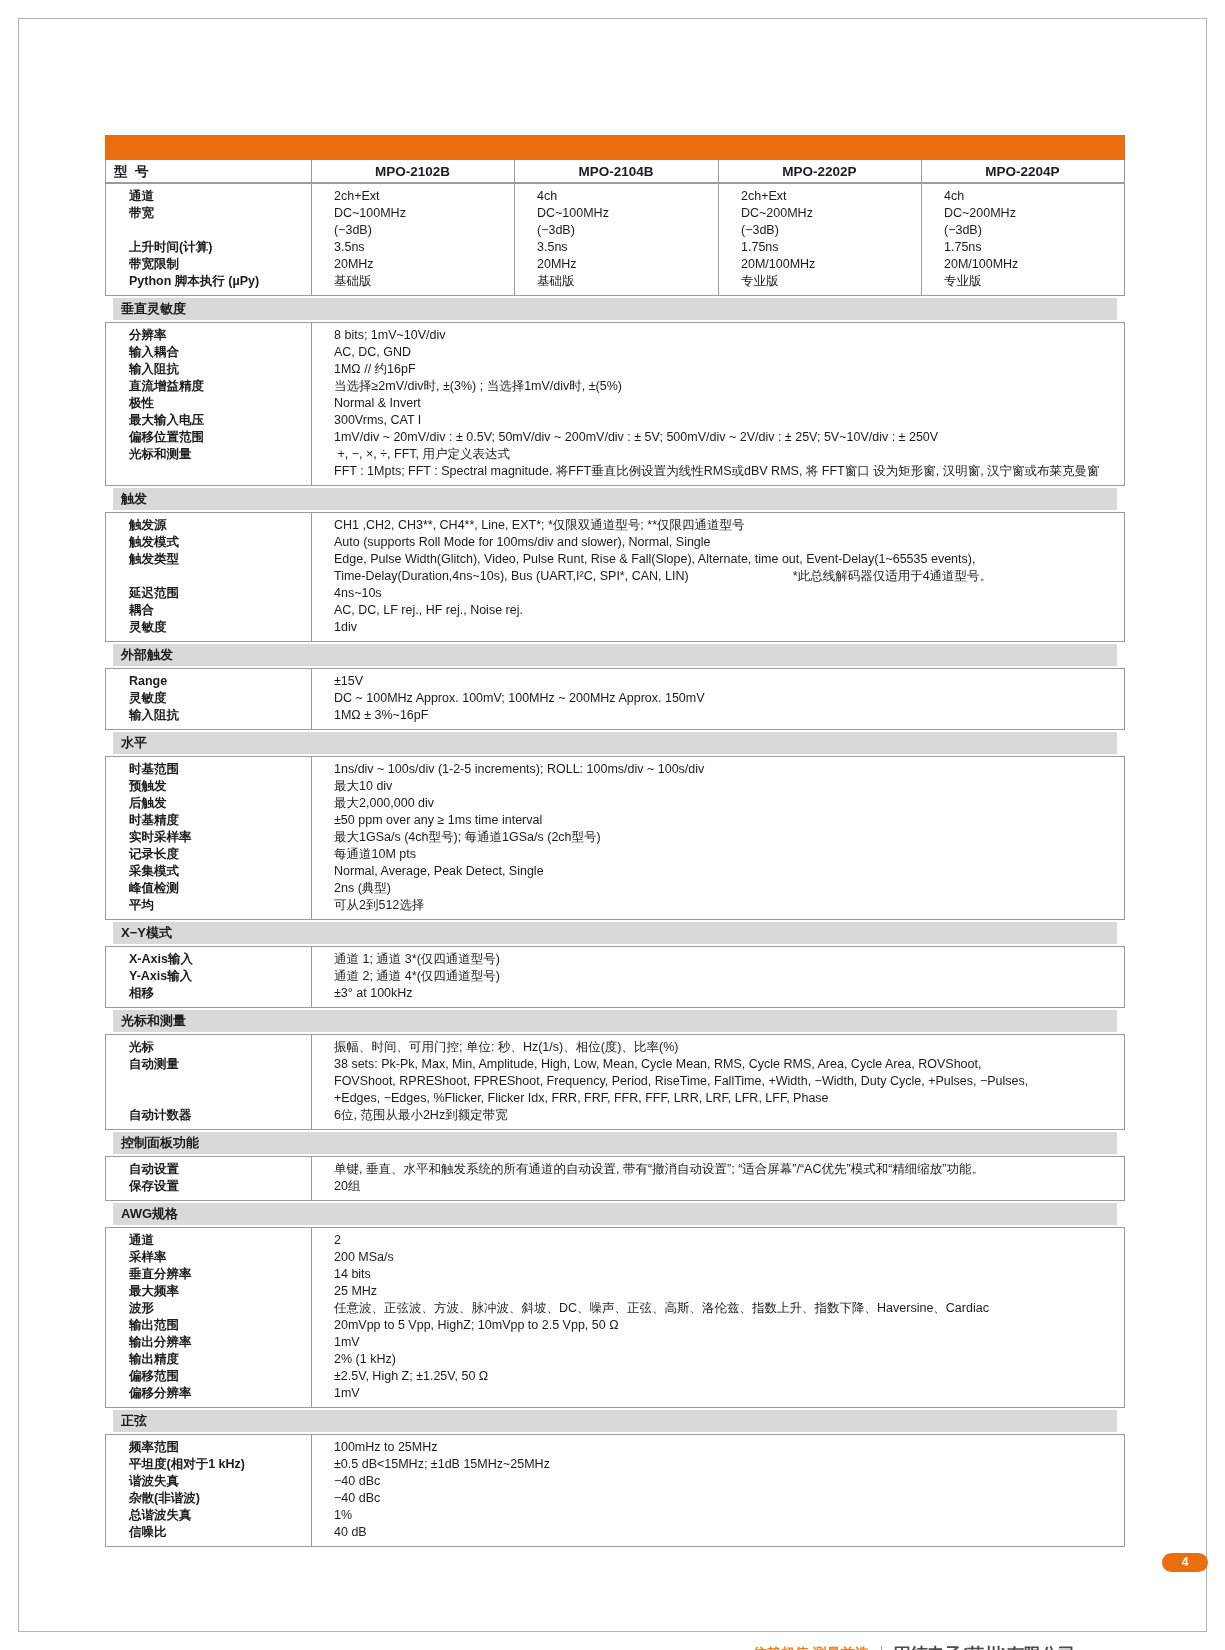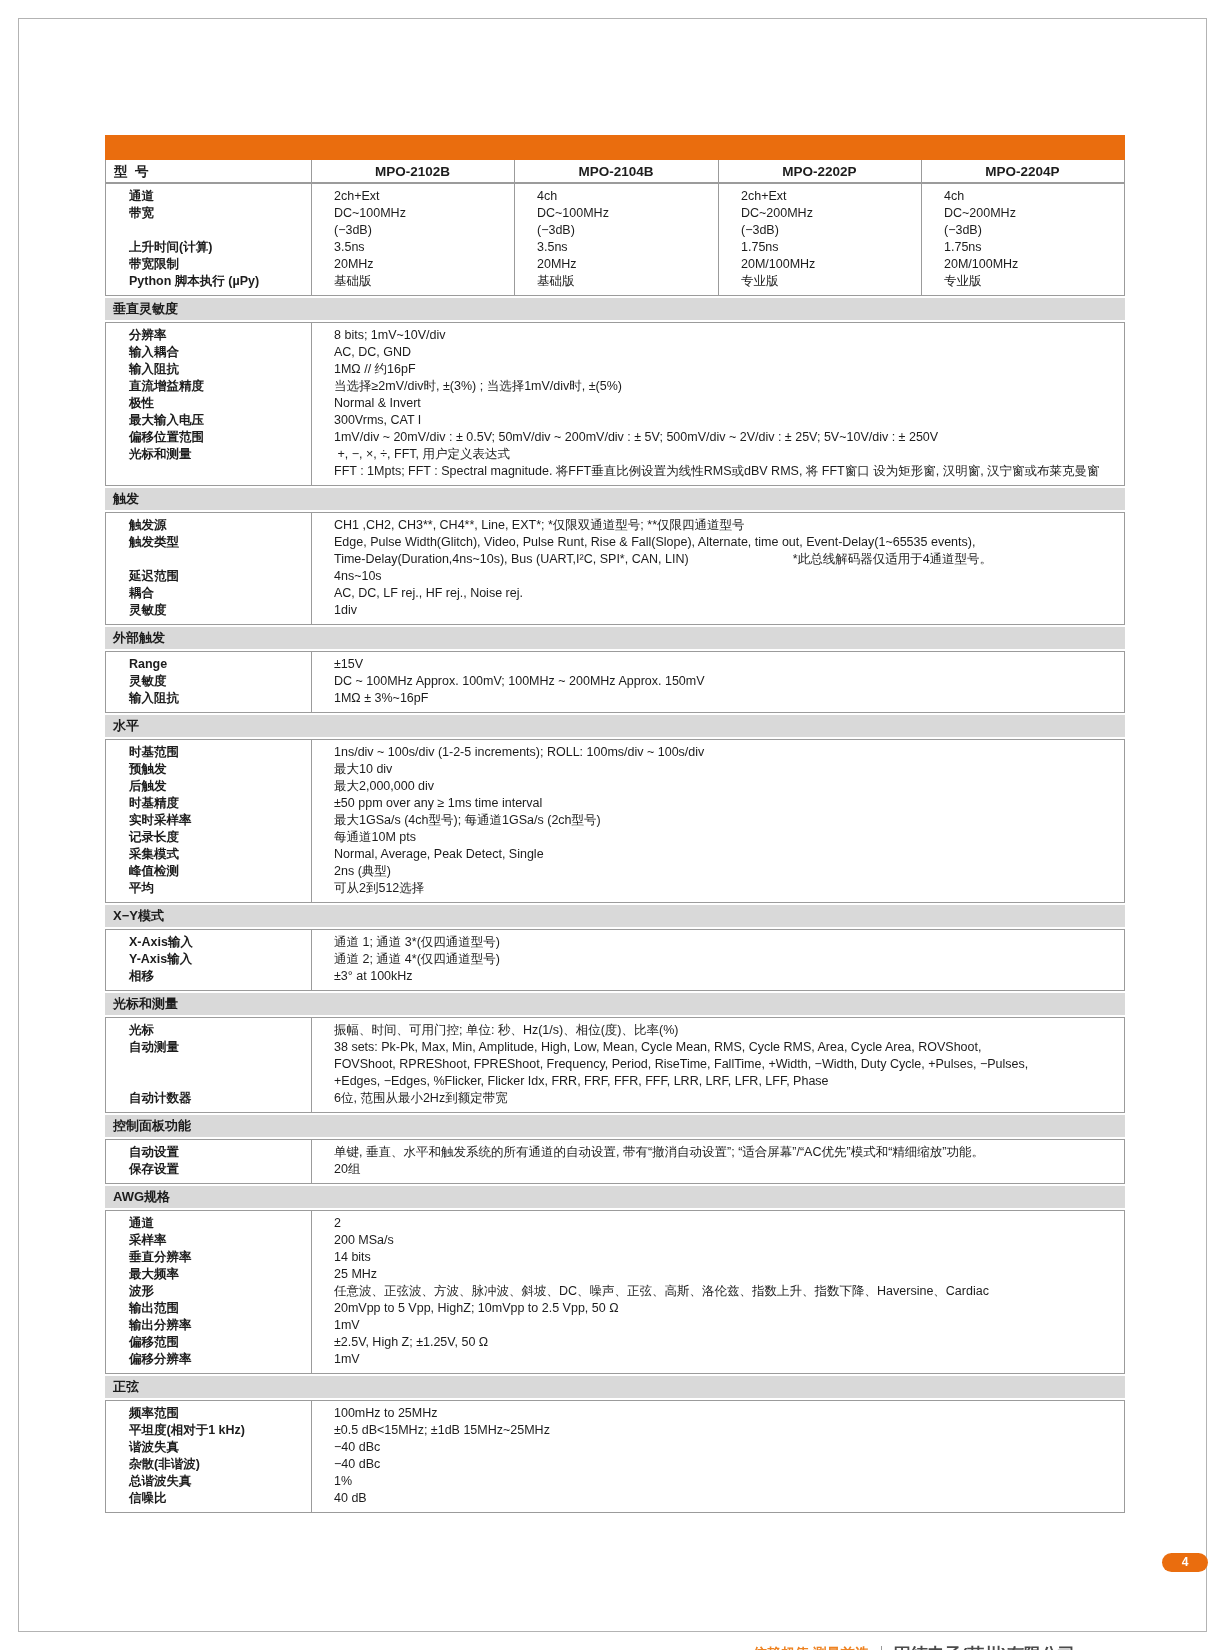--- a/index.html
+++ b/index.html
@@ -10,21 +10,21 @@
   }
   .page-frame{position:absolute;left:18px;top:18px;right:18px;bottom:18px;border:1px solid #b3b3b3;}
   .spec{position:absolute;left:105px;top:135px;width:1020px;}
   .title-bar{height:25px;background:var(--accent,#ea6d0e);color:#fff;font-weight:bold;
     font-size:16px;line-height:25px;padding-left:10px;white-space:pre;box-sizing:border-box;}
   .model-row{display:grid;grid-template-columns:205px 203px 204px 203px 1fr;
     border:1px solid #9b9b9b;border-top:none;height:23px;line-height:23px;position:relative;box-sizing:border-box;}
   .model-row .mlabel{font-weight:bold;font-size:13.5px;padding-left:8px;white-space:pre;}
   .model-row .mname{font-weight:bold;font-size:13.5px;text-align:center;}
   .sec-bar{height:22px;line-height:22px;background:#d9d9d9;font-weight:bold;font-size:13px;
-    padding-left:8px;margin:2px 0;box-sizing:border-box;}
+    padding-left:8px;margin:2px 8px;box-sizing:border-box;}
   .body{border:1px solid #9b9b9b;padding:4px 0 5px 15px;position:relative;box-sizing:border-box;}
   .row{display:grid;grid-template-columns:205px 1fr;}
   .row.g5{grid-template-columns:205px 203px 204px 203px 1fr;}
   .cell{padding:0 8px;font-size:12.5px;line-height:17px;white-space:pre-wrap;}
   .cell.lab{font-weight:bold;}
   .vsep{position:absolute;top:0;bottom:0;width:1px;background:#9b9b9b;}
   .footer{position:absolute;top:1644px;right:150px;display:flex;align-items:center;height:20px;}
   .footer .slogan{color:var(--slogan,#ee8322);font-weight:bold;font-size:14px;}
   .footer .sep{width:1px;height:16px;background:#9a9a9a;margin:0 12px;}
   .footer .company{color:#4a4a4a;font-weight:bold;font-size:17px;}
@@ -135,20 +135,24 @@
         </div>
         <div class="vsep" style="left: 205px;"></div>
       </div>
       <div class="sec-bar">触发</div>
       <div class="body">
         <div class="row">
           <div class="cell lab">触发源</div>
           <div class="cell">CH1 ,CH2, CH3**, CH4**, Line, EXT*; *仅限双通道型号; **仅限四通道型号</div>
         </div>
         <div class="row">
+          <div class="cell lab">触发模式</div>
+          <div class="cell">Auto (supports Roll Mode for 100ms/div and slower), Normal, Single</div>
+        </div>
+        <div class="row">
           <div class="cell lab">触发类型</div>
           <div class="cell">Edge, Pulse Width(Glitch), Video, Pulse Runt, Rise &amp; Fall(Slope), Alternate, time out, Event-Delay(1~65535 events),
 Time-Delay(Duration,4ns~10s), Bus (UART,I²C, SPI*, CAN, LIN)                              *此总线解码器仅适用于4通道型号。</div>
         </div>
         <div class="row">
           <div class="cell lab">延迟范围</div>
           <div class="cell">4ns~10s</div>
         </div>
         <div class="row">
           <div class="cell lab">耦合</div>
@@ -284,20 +288,24 @@
           <div class="cell lab">波形</div>
           <div class="cell">任意波、正弦波、方波、脉冲波、斜坡、DC、噪声、正弦、高斯、洛伦兹、指数上升、指数下降、Haversine、Cardiac</div>
         </div>
         <div class="row">
           <div class="cell lab">输出范围</div>
           <div class="cell">20mVpp to 5 Vpp, HighZ; 10mVpp to 2.5 Vpp, 50 Ω</div>
         </div>
         <div class="row">
           <div class="cell lab">输出分辨率</div>
           <div class="cell">1mV</div>
+        </div>
+        <div class="row">
+          <div class="cell lab">输出精度</div>
+          <div class="cell">2% (1 kHz)</div>
         </div>
         <div class="row">
           <div class="cell lab">偏移范围</div>
           <div class="cell">±2.5V, High Z; ±1.25V, 50 Ω</div>
         </div>
         <div class="row">
           <div class="cell lab">偏移分辨率</div>
           <div class="cell">1mV</div>
         </div>
         <div class="vsep" style="left: 205px;"></div>

